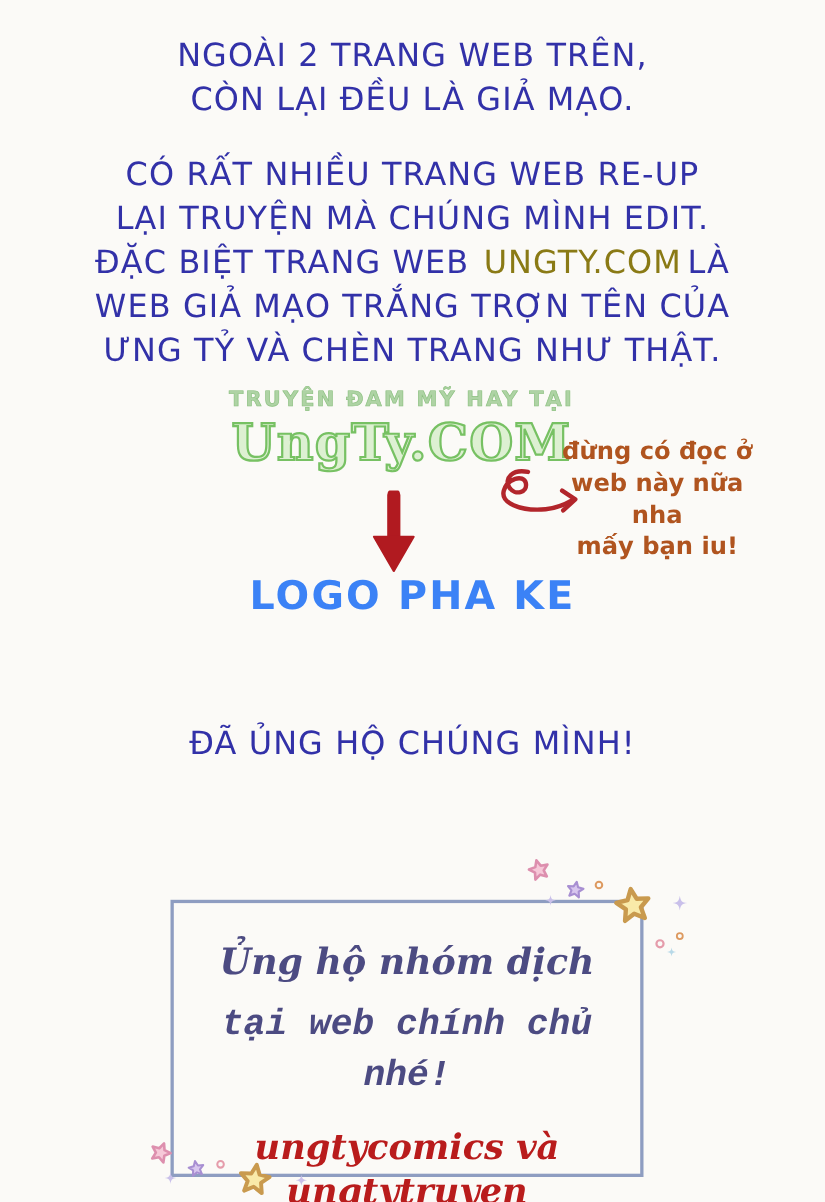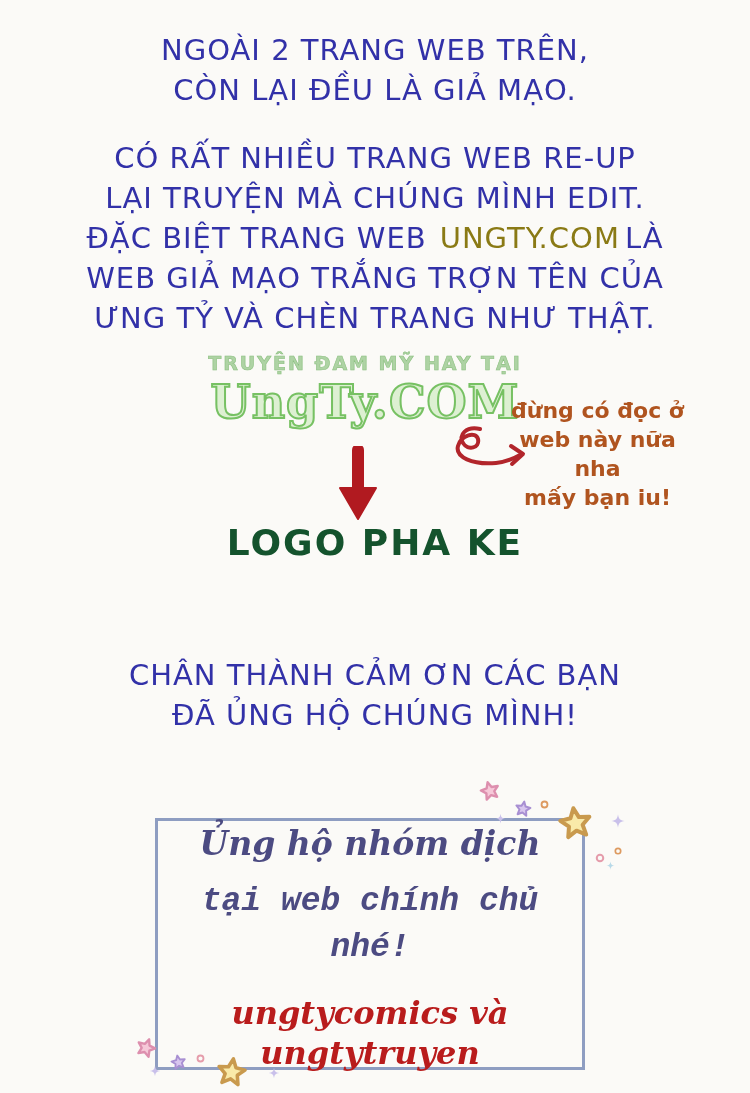--- a/index.html
+++ b/index.html
@@ -28,30 +28,30 @@
     color:#ddf0d2;-webkit-text-stroke:2px #77c163;letter-spacing:1px;
   }
 
   .handnote{
     top:396px;left:495px;width:205px;text-align:center;
     color:#b0541f;font-weight:bold;
     font-size:22px;line-height:29px;
   }
 
   .fake-label{
-    top:522px;color:#14532d;font-weight:bold;
+    top:522px;color:#3b82f6;font-weight:bold;
     font-size:36px;letter-spacing:2px;
   }
 
   .thanks{top:655px;}
 
   .footer-box{
     top:818px;left:155px;width:430px;height:252px;
     border:3px solid #8e9dc1;box-sizing:border-box;
-    text-align:center;
+    text-align:center;padding-top:30px;
     font-family:"DejaVu Serif",serif;font-style:italic;font-weight:bold;
   }
   .fb1,.fb2{color:#4c4b82;font-size:33px;line-height:46px;}
   .fb2{margin-top:12px;font-family:Liberation Mono, monospace;}
   .fb3{color:#b91c1c;font-size:32px;line-height:40px;margin-top:22px;}
 
   svg{display:block;}
 </style>
 </head>
 <body>
@@ -90,21 +90,20 @@
   </div>
 
   <svg class="abs" style="left:336px;top:446px;" width="44" height="76" viewBox="0 0 44 76">
     <path d="M22 4 L22 46" stroke="#b11a20" stroke-width="12" stroke-linecap="round" fill="none"></path>
     <path d="M22 73 L4 42 L40 42 Z" fill="#b11a20" stroke="#b11a20" stroke-width="2" stroke-linejoin="round"></path>
   </svg>
 
   <div class="abs centered fake-label">LOGO PHA KE</div>
 
   <div class="abs centered blue thanks">
-    <div>CHÂN THÀNH CẢM ƠN CÁC BẠN</div>
     <div>ĐÃ ỦNG HỘ CHÚNG MÌNH!</div>
   </div>
 
   <div class="abs footer-box">
     <div class="fb1">Ủng hộ nhóm dịch</div>
     <div class="fb2">tại web chính chủ nhé!</div>
     <div class="fb3">ungtycomics và ungtytruyen</div>
   </div>
 
   <div id="decor-layer">

